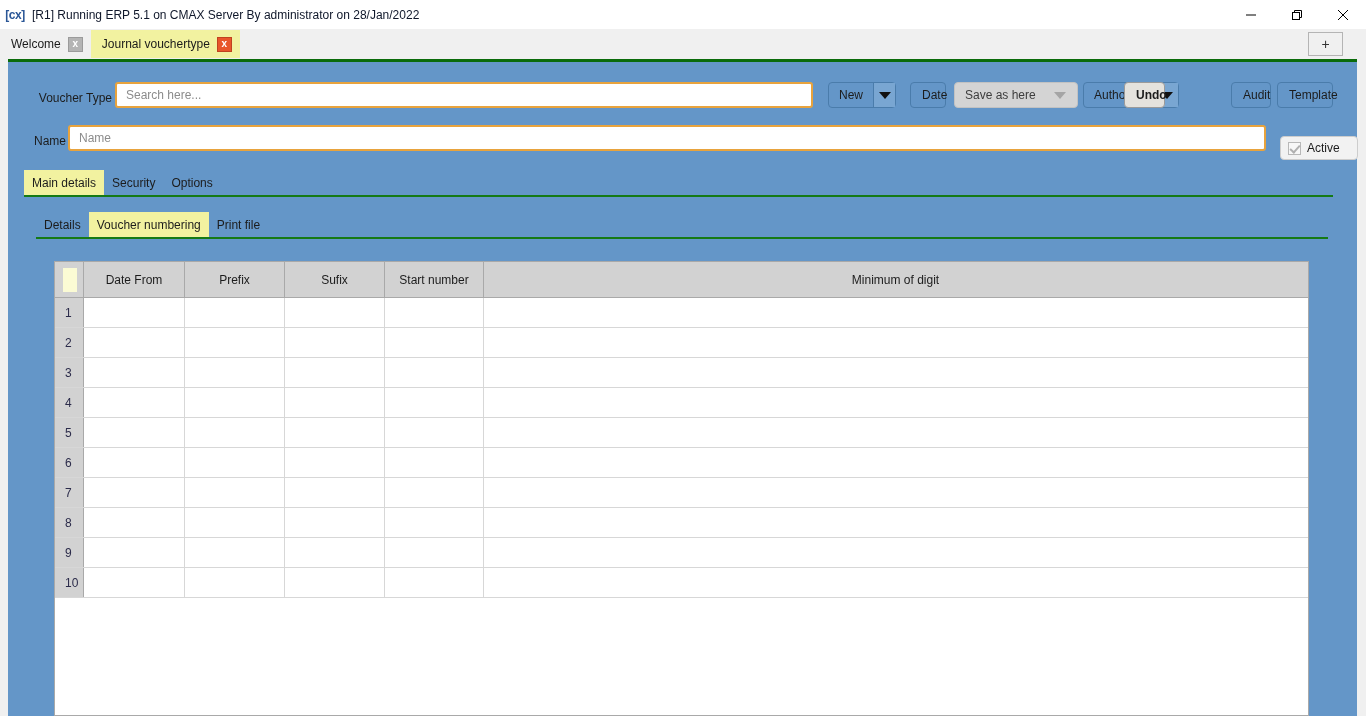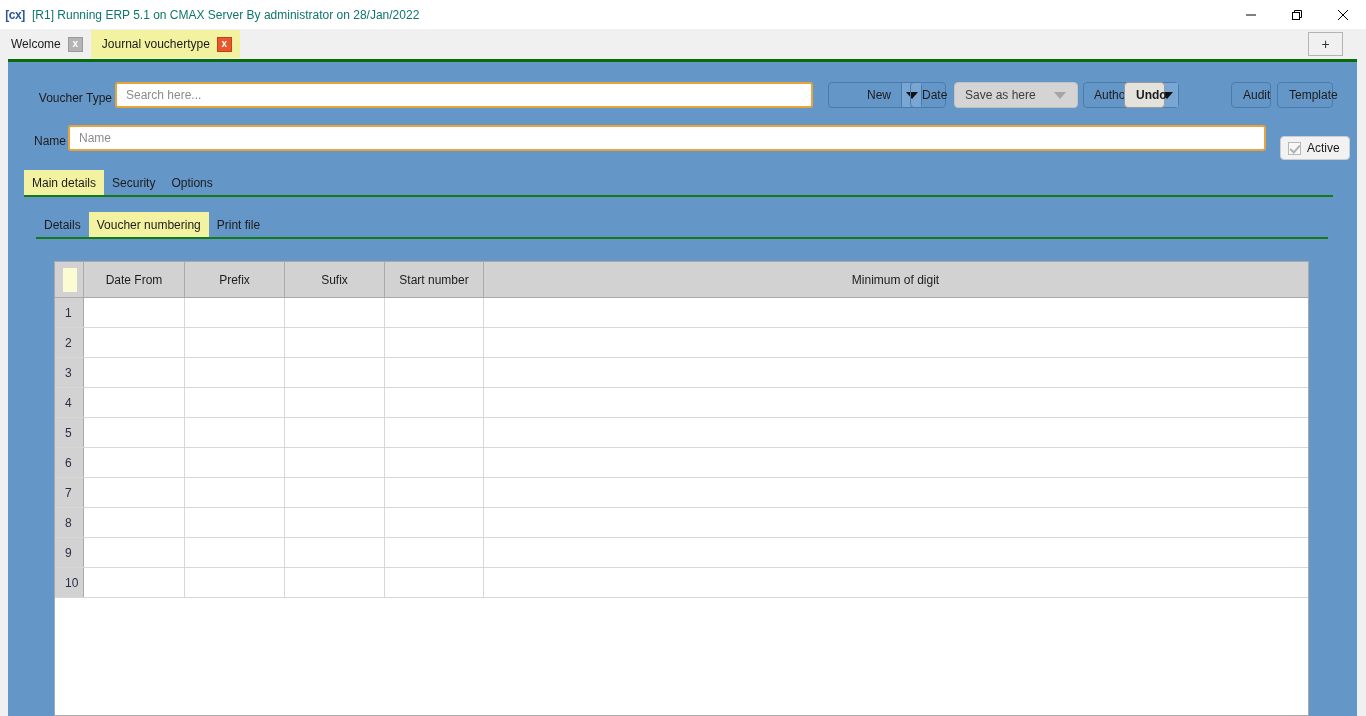--- a/index.html
+++ b/index.html
@@ -28,21 +28,21 @@
     display: flex; align-items: center; justify-content: center;
     font-size: 12px;
     color: #2b5797;
     font-family: "Liberation Sans", sans-serif;
     font-weight: bold;
     letter-spacing: -0.5px;
   }
   .title-text {
     margin-left: 9px;
     font-size: 12px;
-    color: #0f766e;
+    color: #0f172a;
     white-space: nowrap;
   }
   .win-controls {
     position: absolute;
     right: 0; top: 0;
     height: 29px;
     display: flex;
   }
   .win-btn {
     width: 46px; height: 29px;
@@ -184,33 +184,33 @@
   .arrow-dn {
     width: 0; height: 0;
     border-left: 6px solid transparent;
     border-right: 6px solid transparent;
     border-top: 7px solid #111;
   }
   .arrow-dn.muted {
     border-top-color: #a5a5a5;
   }
 
-  .btn-new       { left: 828px; width: 94px; padding-left: 28px; }
+  .btn-new       { left: 828px; width: 68px; }
   .btn-edit      { left: 910px; width: 36px; }
   .btn-savedraft { left: 954px; width: 124px; }
   .btn-authorise { left: 1083px; width: 96px; justify-content: space-between; }
   .btn-undo      { left: 1124px; width: 41px; font-weight: bold; }
   .btn-audit     { left: 1231px; width: 40px; }
   .btn-template  { left: 1277px; width: 56px; }
 
   
   .active-chip {
     position: absolute;
     left: 1280px; top: 136px;
-    width: 70px; height: 24px;
+    width: 78px; height: 24px;
     background: #f2f2f2;
     border: 1px solid #cdcdcd;
     border-radius: 4px;
     box-sizing: border-box;
     display: flex;
     align-items: center;
     gap: 6px;
     padding-left: 7px;
   }
   .chk {

